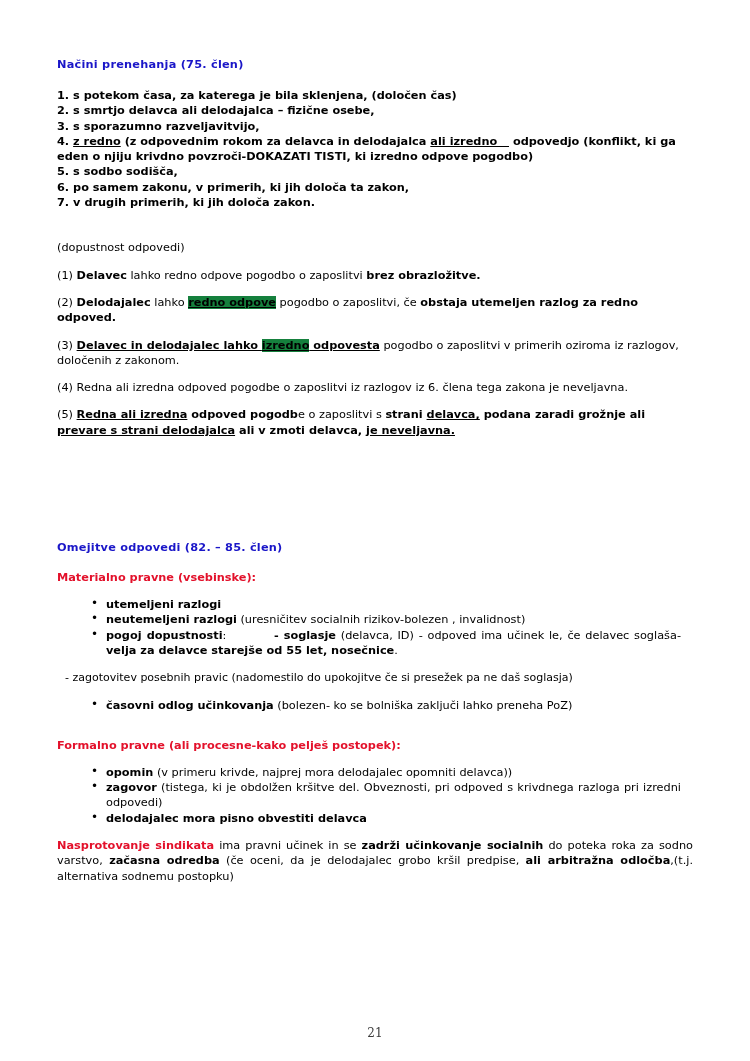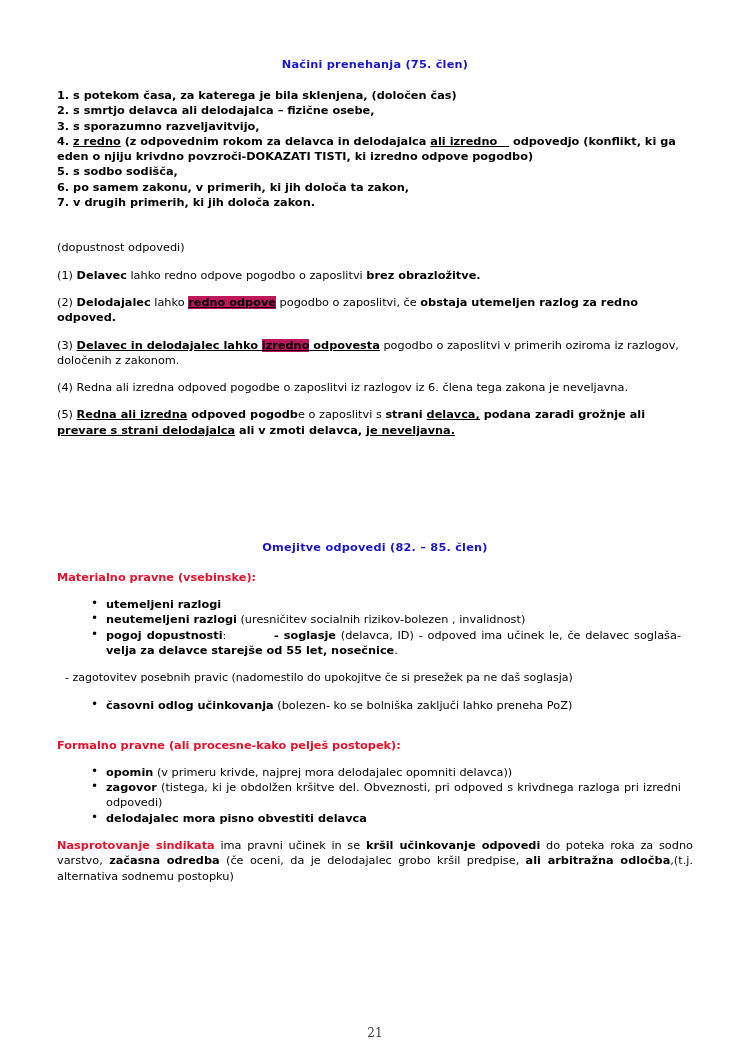--- a/index.html
+++ b/index.html
@@ -30,21 +30,20 @@
     width: 636px;
   }
 
   
   .h-blue {
     color: #1a16c8;
     font-weight: bold;
     font-size: 11.3px;
     line-height: 14px;
     letter-spacing: 0.02em;
-    text-align: center;
   }
   .h-red {
     color: #e3112b;
     font-weight: bold;
     font-size: 11.3px;
     line-height: 14px;
   }
   .h-red .plain {
     font-weight: bold;
   }
@@ -52,21 +51,21 @@
   .blk {
     font-size: 11.3px;
     line-height: 15.3px;
   }
   .blk.bold { font-weight: bold; }
   .blk.just { text-align: justify; }
 
   b, .b { font-weight: bold; }
   u, .u { text-decoration: underline; text-underline-offset: 1px; }
   .hl {
-    background: #be185d;
+    background: #15803d;
   }
   .nowrapsp { white-space: pre; }
   .sp-12 { height: 12px; }
   .sp-14 { height: 14px; }
   .sp-16 { height: 16px; }
   .sp-22 { height: 22px; }
   .sp-30 { height: 30px; }
 
   
   ul.bul {
@@ -180,21 +179,21 @@
     <div class="sp-14"></div>
 
     <div class="h-red">Formalno pravne (ali procesne-kako pelješ postopek):</div>
 
     <ul class="bul">
       <li><b>opomin</b><span> (v primeru krivde, najprej mora delodajalec opomniti delavca))</span></li>
       <li><b>zagovor</b><span> (tistega, ki je obdolžen kršitve del. Obveznosti, pri odpoved s krivdnega razloga pri izredni odpovedi)</span></li>
       <li><b>delodajalec mora pisno obvestiti delavca</b><span></span></li>
     </ul>
 
-    <div class="blk just"><b class="h-red" style="font-size:11.3px;">Nasprotovanje sindikata</b><span> ima pravni učinek in se </span><b>kršil učinkovanje odpovedi</b><span> do poteka roka za sodno varstvo, </span><b>začasna odredba</b><span> (če oceni, da je delodajalec grobo kršil predpise, </span><b>ali arbitražna odločba</b><span>,(t.j. alternativa sodnemu postopku)</span></div>
+    <div class="blk just"><b class="h-red" style="font-size:11.3px;">Nasprotovanje sindikata</b><span> ima pravni učinek in se </span><b>zadrži učinkovanje socialnih</b><span> do poteka roka za sodno varstvo, </span><b>začasna odredba</b><span> (če oceni, da je delodajalec grobo kršil predpise, </span><b>ali arbitražna odločba</b><span>,(t.j. alternativa sodnemu postopku)</span></div>
 
     <div class="sp-22"></div>
 
 
   </div>
 
   <div class="pagenum">21</div>
 </div>
 
 </body></html>

